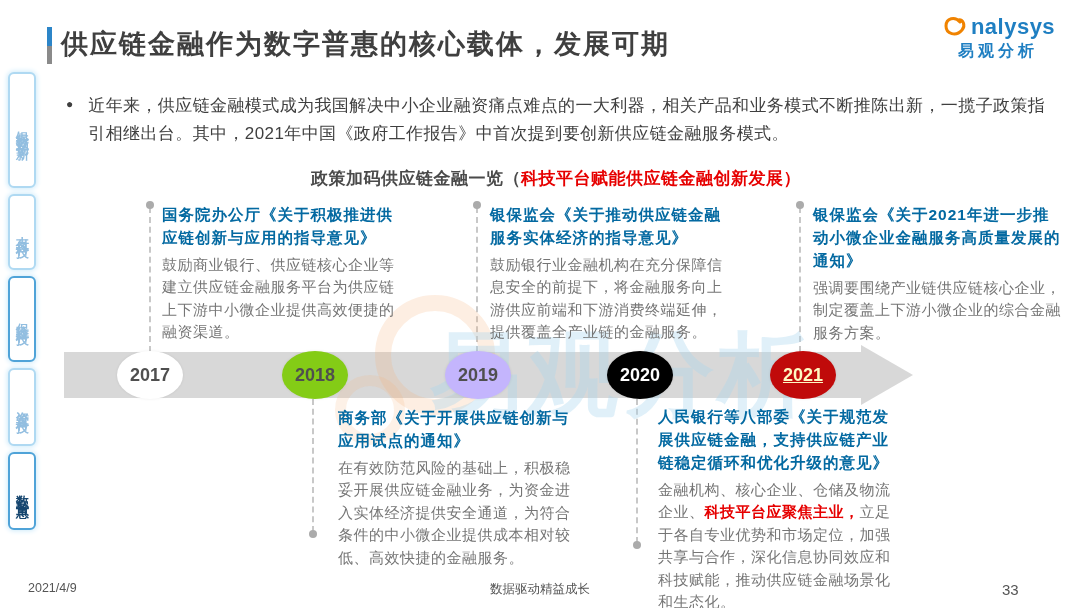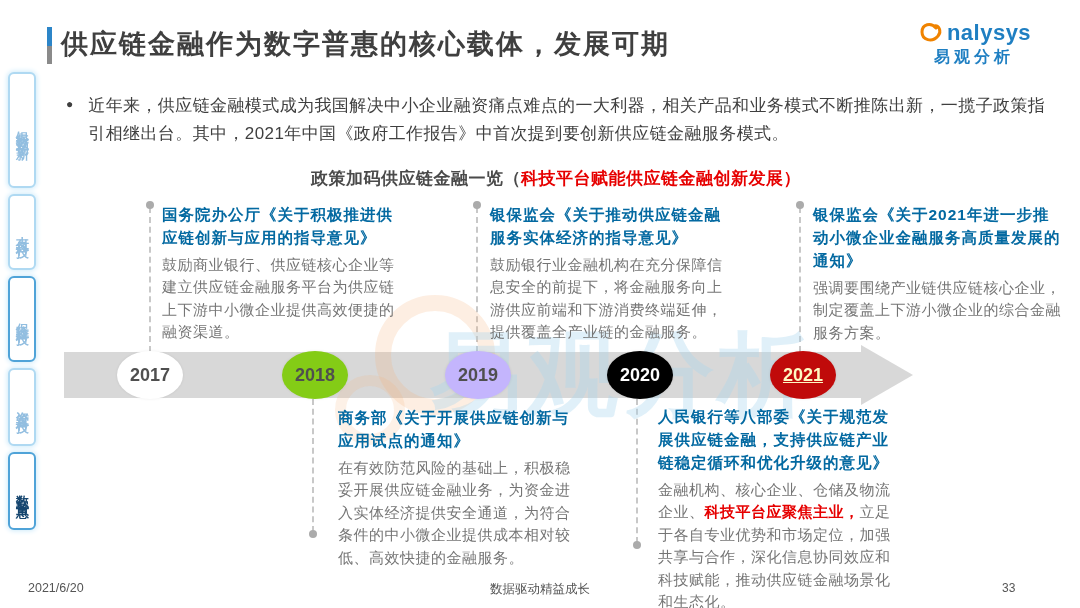--- a/index.html
+++ b/index.html
@@ -21,21 +21,21 @@
   .side-tab.h-86 { height:86px; }  .side-tab.h-78 { height:78px; }
   .side-tab.mid  { border-color:#4FA3D8; }
   .side-tab.active { border-color:#4FA3D8; color:#16466F; }
 
   
   .title-bar { position:absolute; left:47px; top:27px; width:5px; height:37px;
     background:linear-gradient(180deg,#2C85C8 0%,#2C85C8 52%,#8A8A8A 52%,#8A8A8A 100%); }
   .page-title { position:absolute; left:61px; top:26px; font-size:27px; font-weight:bold;
     color:#3F3F3F; letter-spacing:2px; white-space:nowrap; }
 
-  .logo { position:absolute; left:908px; top:14px; width:132px; text-align:center;margin-top:6px; }
+  .logo { position:absolute; left:932px; top:14px; width:132px; text-align:center; }
   .logo-row { display:flex; align-items:center; justify-content:center; }
   .logo-brand { font-size:22px; font-weight:bold; color:#1F7FC2; letter-spacing:0.5px; }
   .logo-cn { font-size:16px; font-weight:bold; color:#1F7FC2; letter-spacing:4px; margin-top:1px; }
 
   
   .intro { position:absolute; left:66px; top:92px; width:986px; display:flex; gap:15px; }
   .bullet { font-size:12px; color:#3F3F3F; padding-top:5px; }
   .intro-text { font-size:17px; color:#3F3F3F; line-height:1.62; letter-spacing:0.4px; }
 
   
@@ -83,21 +83,21 @@
   .eb-2017 { left:162px; top:204px; width:242px; }
   .eb-2019 { left:490px; top:204px; width:242px; }
   .eb-2021 { left:813px; top:204px; width:250px; }
   .eb-2018 { left:338px; top:407px; width:246px; }
   .eb-2020 { left:658px; top:406px; width:236px; }
 
   
   .footer-date { position:absolute; left:28px; top:581px; font-size:12.5px; color:#555555; }
   .footer-center { position:absolute; left:0; top:581px; width:1080px; text-align:center;
     font-size:12.5px; color:#555555; }
-  .footer-page { position:absolute; left:1002px; top:581px; font-size:12px; color:#555555; }
+  .footer-page { position:absolute; left:1002px; top:581px; font-size:15px; color:#555555; }
 </style>
 </head>
 <body>
 
 <div class="slide">
 
   <nav class="sidebar">
     <div class="side-tab h-116">银行数字创新</div>
     <div class="side-tab h-76">支付科技</div>
     <div class="side-tab h-86 mid">保险科技</div>
@@ -174,17 +174,17 @@
   <div class="eblock eb-2018">
     <div class="etitle">商务部《关于开展供应链创新与应用试点的通知》</div>
     <div class="ebody">在有效防范风险的基础上，积极稳妥开展供应链金融业务，为资金进入实体经济提供安全通道，为符合条件的中小微企业提供成本相对较低、高效快捷的金融服务。</div>
   </div>
 
   <div class="eblock eb-2020">
     <div class="etitle">人民银行等八部委《关于规范发展供应链金融，支持供应链产业链稳定循环和优化升级的意见》</div>
     <div class="ebody"><span>金融机构、核心企业、仓储及物流企业、</span><span class="red">科技平台应聚焦主业，</span><span>立足于各自专业优势和市场定位，加强共享与合作，深化信息协同效应和科技赋能，推动供应链金融场景化和生态化。</span></div>
   </div>
 
-  <div class="footer-date">2021/6/20</div>
+  <div class="footer-date">2021/4/9</div>
   <div class="footer-center">数据驱动精益成长</div>
   <div class="footer-page">33</div>
 
 </div>
 
 </body></html>

